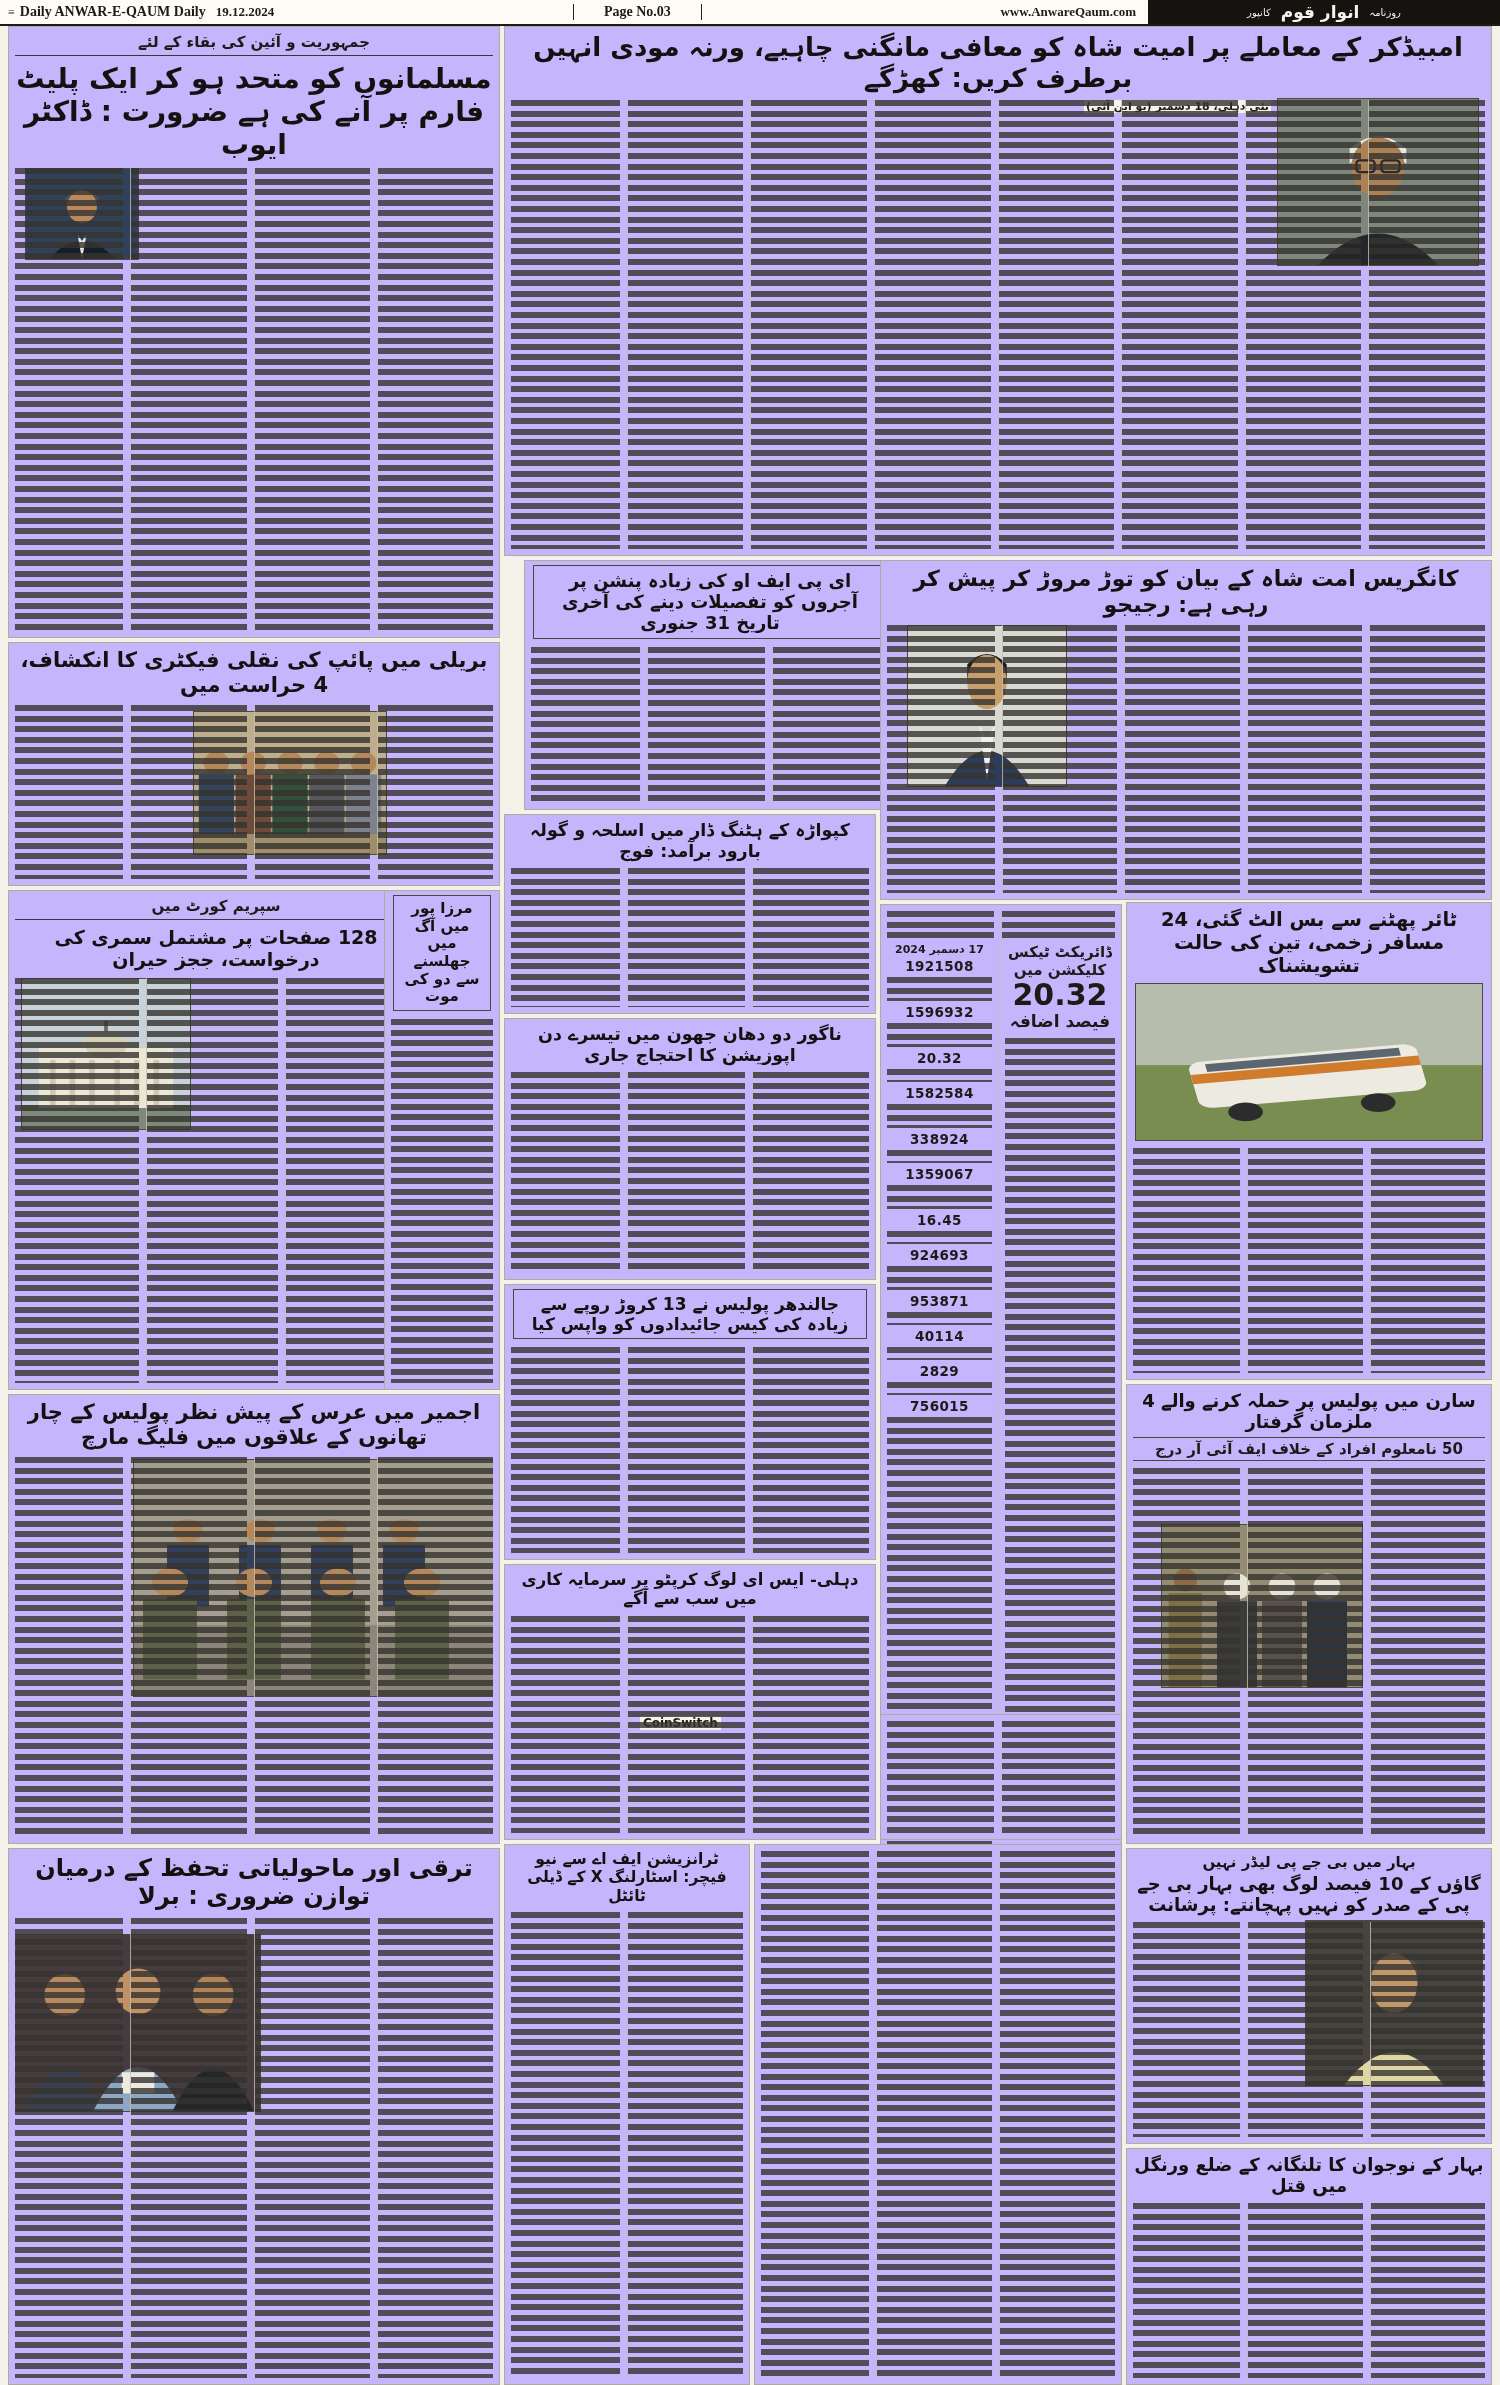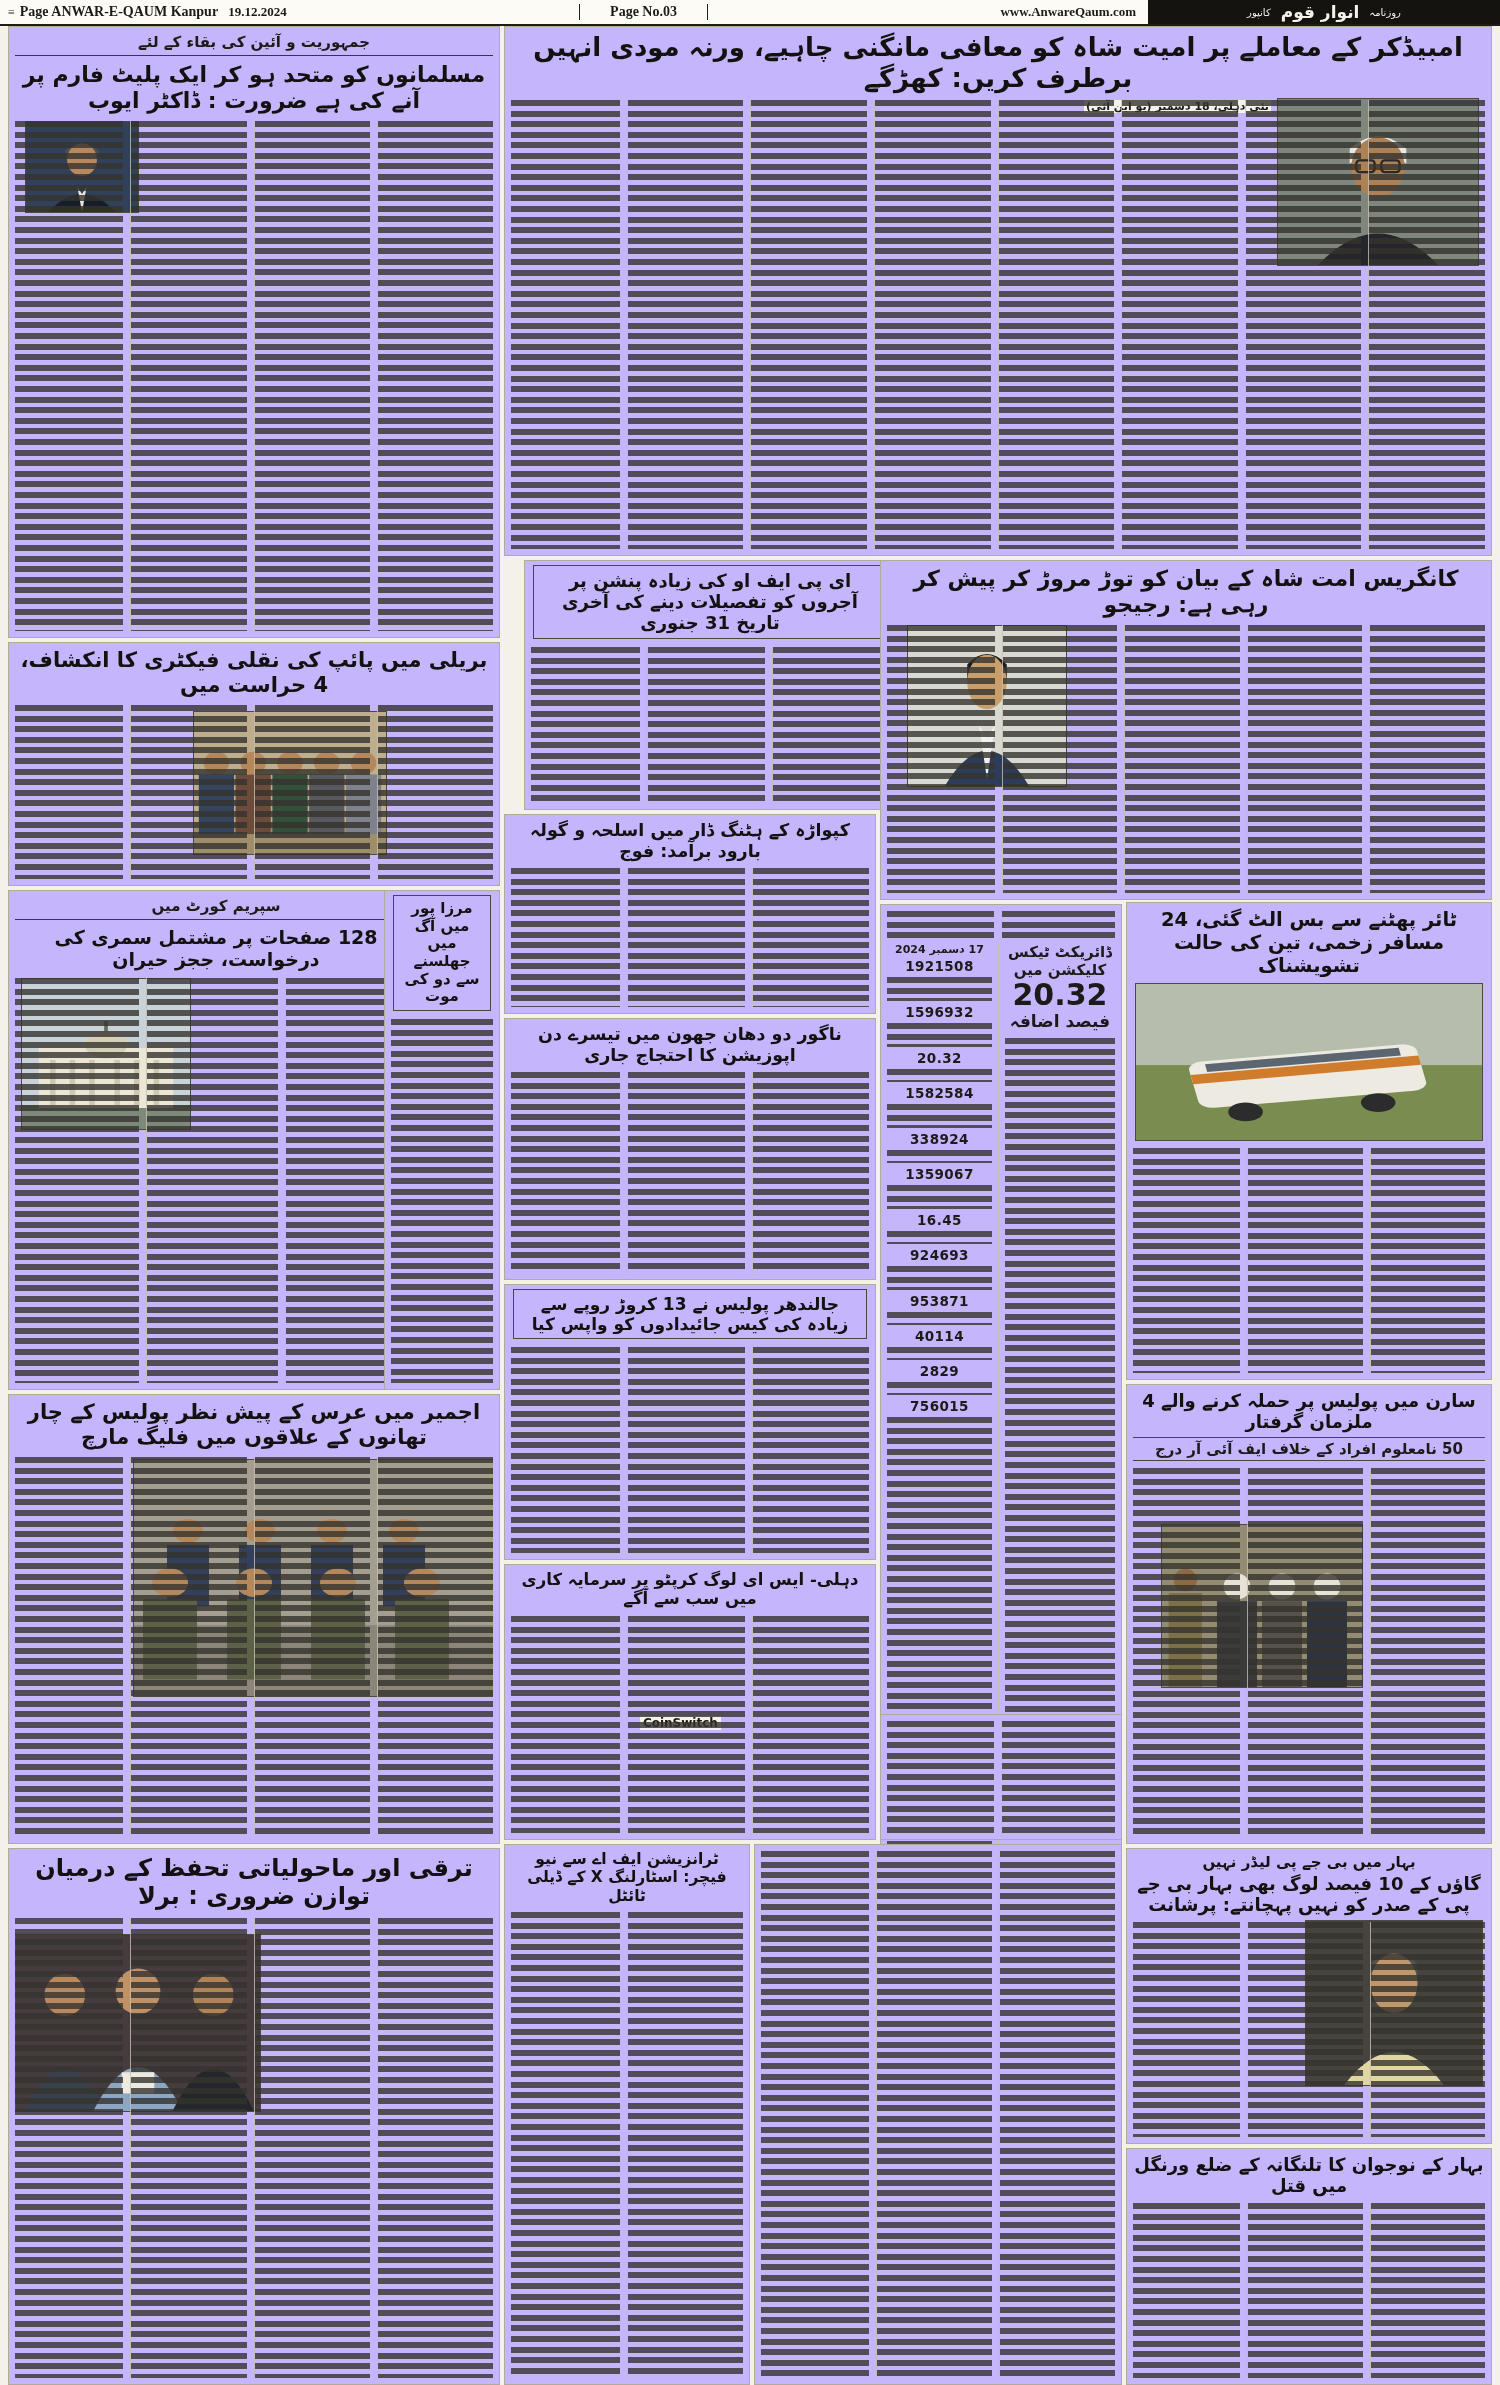--- a/index.html
+++ b/index.html
@@ -52,34 +52,34 @@
   .brandtag{position:absolute;left:36%;top:46%;font-size:12px;font-weight:bold;
             background:#f5f2e9;padding:0 3px;}
 </style>
 </head>
 <body>
 
 <div class="page">
 
   <div class="masthead">
     <span class="mh-icon">≡</span>
-    <span class="mh-left">Page ANWAR-E-QAUM Kanpur</span>
+    <span class="mh-left">Daily ANWAR-E-QAUM Daily</span>
     <span class="mh-date">19.12.2024</span>
     <span class="mh-page">Page No.03</span>
     <span class="mh-site">www.AnwareQaum.com</span>
     <span class="mh-brand">
       <span class="bs">روزنامہ</span>
       <span class="bn">انوار قوم</span>
       <span class="bs">کانپور</span>
     </span>
   </div>
 
   <div class="blk" style="left:8px;top:26px;width:492px;height:612px">
     <div class="kick">جمہوریت و آئین کی بقاء کے لئے</div>
-    <div class="hl" style="font-size:22px">مسلمانوں کو متحد ہو کر ایک پلیٹ فارم پر آنے کی ہے ضرورت : ڈاکٹر ایوب</div>
+    <div class="hl" style="font-size:28px">مسلمانوں کو متحد ہو کر ایک پلیٹ فارم پر آنے کی ہے ضرورت : ڈاکٹر ایوب</div>
     <div class="bd">
       <div class="photo" style="left:10px;top:2px;width:112px;height:90px">
         <svg viewBox="0 0 120 100" preserveAspectRatio="none">
             <rect width="120" height="100" fill="#31415a"></rect>
             <path d="M42 32 Q60 14 78 32 L78 42 Q60 28 42 42 Z" fill="#4b4f55"></path>
             <ellipse cx="60" cy="42" rx="16" ry="18" fill="#b8895e"></ellipse>
             <path d="M24 100 Q60 60 96 100 Z" fill="#161d2a"></path>
             <path d="M55 72 L60 80 L65 72 L60 100 Z" fill="#e9e5da"></path>
           </svg>
       </div>

